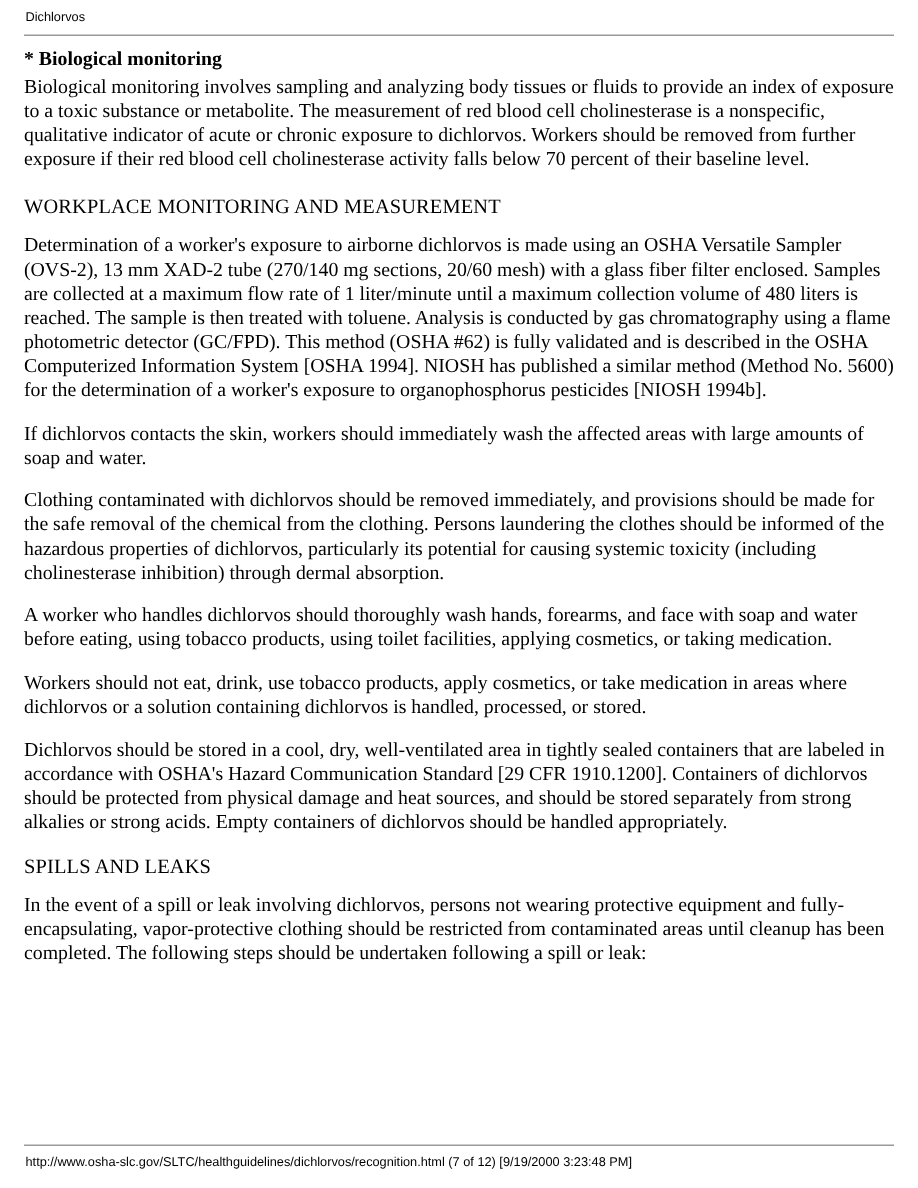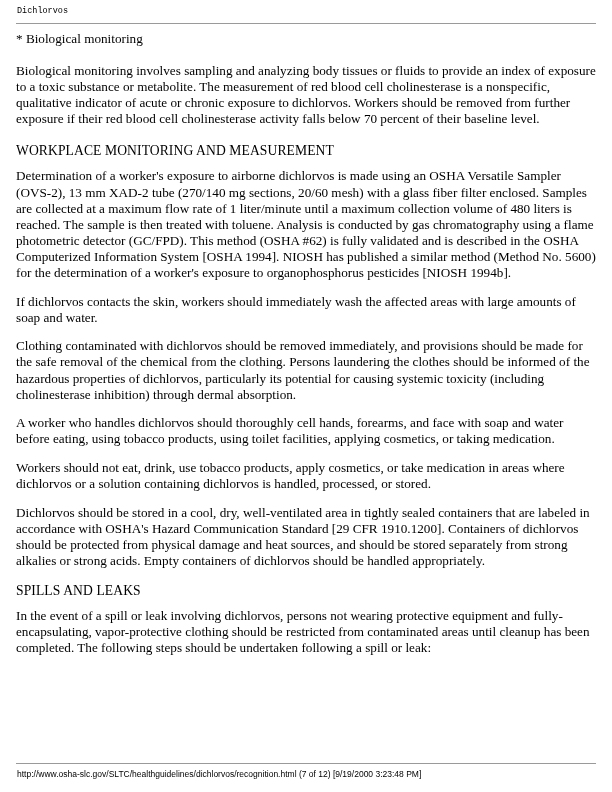--- a/index.html
+++ b/index.html
@@ -16,21 +16,21 @@
     overflow: hidden;
   }
   .page {
     width: 612px;
     height: 792px;
     box-sizing: border-box;
     padding: 6px 16px 0 16px;
     position: relative;
   }
   .header-title {
-    font-family: Liberation Mono, monospace;
+    font-family: Liberation Sans, sans-serif;
     font-size: 8.5px;
     color: #000000;
     margin: 0 0 6px 1px;
     line-height: 11px;
   }
   .hr-top {
     border: none;
     border-top: 1px solid #9a9a9a;
     margin: 0 0 7px 0;
     height: 0;
@@ -48,22 +48,23 @@
     font-weight: normal;
     font-size: 13.6px;
     margin: 14px 0 9px 0;
     line-height: 16px;
     letter-spacing: 0.1px;
   }
   h2.section.first {
     margin-top: 16px;
   }
   .subhead {
-    margin: 0 0 16px 0;
+    margin: 0 0 3px 0;
     font-size: 13.2px;
+    font-weight: bold;
   }
   .footer {
     position: absolute;
     left: 0;
     bottom: 0;
     width: 612px;
     box-sizing: border-box;
     padding: 4px 16px;
   }
   .hr-bottom {
@@ -93,21 +94,21 @@
 
 
     <p class="subhead">* Biological monitoring</p>
     <p class="para">Biological monitoring involves sampling and analyzing body tissues or fluids to provide an index of exposure to a toxic substance or metabolite. The measurement of red blood cell cholinesterase is a nonspecific, qualitative indicator of acute or chronic exposure to dichlorvos. Workers should be removed from further exposure if their red blood cell cholinesterase activity falls below 70 percent of their baseline level.</p>
 
     <h2 class="section first">WORKPLACE MONITORING AND MEASUREMENT</h2>
     <p class="para">Determination of a worker's exposure to airborne dichlorvos is made using an OSHA Versatile Sampler (OVS-2), 13 mm XAD-2 tube (270/140 mg sections, 20/60 mesh) with a glass fiber filter enclosed. Samples are collected at a maximum flow rate of 1 liter/minute until a maximum collection volume of 480 liters is reached. The sample is then treated with toluene. Analysis is conducted by gas chromatography using a flame photometric detector (GC/FPD). This method (OSHA #62) is fully validated and is described in the OSHA Computerized Information System [OSHA 1994]. NIOSH has published a similar method (Method No. 5600) for the determination of a worker's exposure to organophosphorus pesticides [NIOSH 1994b].</p>
 
     <p class="para">If dichlorvos contacts the skin, workers should immediately wash the affected areas with large amounts of soap and water.</p>
     <p class="para">Clothing contaminated with dichlorvos should be removed immediately, and provisions should be made for the safe removal of the chemical from the clothing. Persons laundering the clothes should be informed of the hazardous properties of dichlorvos, particularly its potential for causing systemic toxicity (including cholinesterase inhibition) through dermal absorption.</p>
-    <p class="para">A worker who handles dichlorvos should thoroughly cell hands, forearms, and face with soap and water before eating, using tobacco products, using toilet facilities, applying cosmetics, or taking medication.</p>
+    <p class="para">A worker who handles dichlorvos should thoroughly wash hands, forearms, and face with soap and water before eating, using tobacco products, using toilet facilities, applying cosmetics, or taking medication.</p>
     <p class="para">Workers should not eat, drink, use tobacco products, apply cosmetics, or take medication in areas where dichlorvos or a solution containing dichlorvos is handled, processed, or stored.</p>
 
     <p class="para">Dichlorvos should be stored in a cool, dry, well-ventilated area in tightly sealed containers that are labeled in accordance with OSHA's Hazard Communication Standard [29 CFR 1910.1200]. Containers of dichlorvos should be protected from physical damage and heat sources, and should be stored separately from strong alkalies or strong acids. Empty containers of dichlorvos should be handled appropriately.</p>
 
     <h2 class="section">SPILLS AND LEAKS</h2>
     <p class="para">In the event of a spill or leak involving dichlorvos, persons not wearing protective equipment and fully-encapsulating, vapor-protective clothing should be restricted from contaminated areas until cleanup has been completed. The following steps should be undertaken following a spill or leak:</p>
 
   </div>
 
   <div class="footer">

